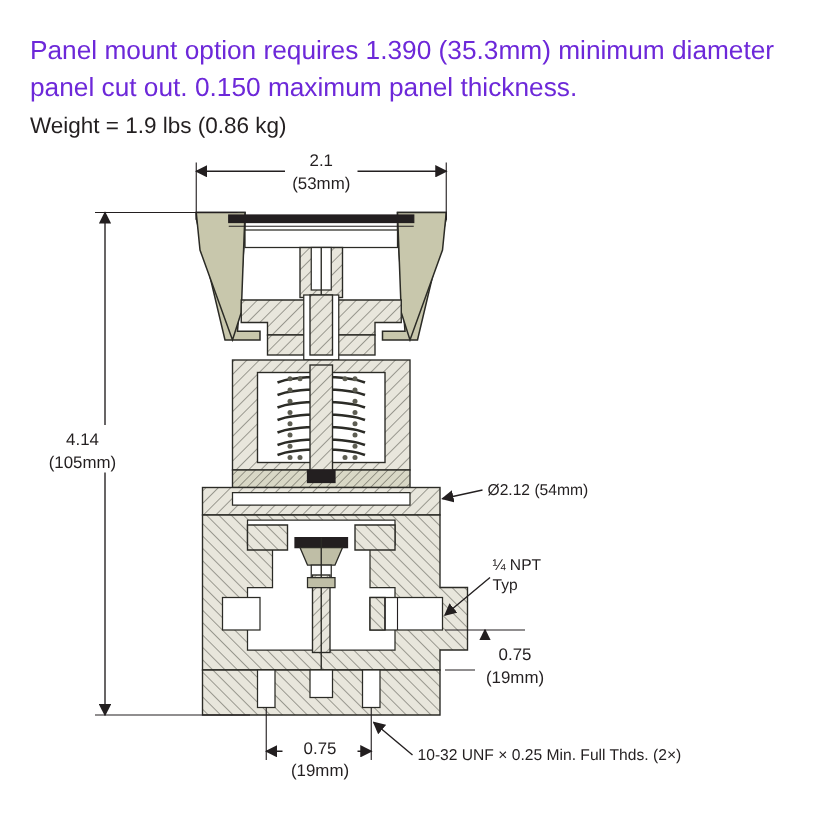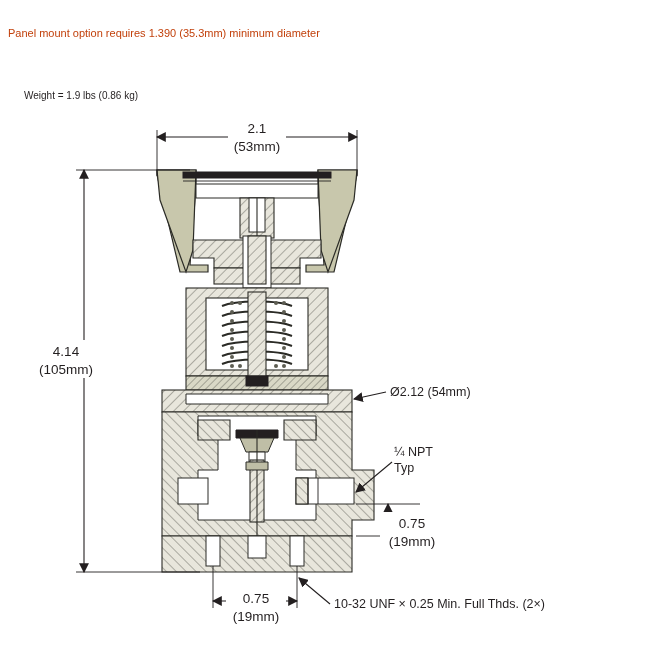--- a/index.html
+++ b/index.html
@@ -15,33 +15,33 @@
     overflow: hidden;
     position: relative;
   }
   #page {
     position: relative;
     width: 650px;
     height: 650px;
   }
   .note {
     position: absolute;
-    left: 8px;
+    left: 24px;
     top: 26px;
     width: 600px;
-    font-size: 11px;
+    font-size: 21px;
     line-height: 1.45;
-    color: #c2410c;
+    color: #6d28d9;
   }
   .note-line { display: block; white-space: pre; }
   .weight {
     position: absolute;
     left: 24px;
     top: 90px;
-    font-size: 10px;
+    font-size: 18px;
     color: #231f20;
   }
   .svg-wrap {
     position: absolute;
     left: 0;
     top: 0;
     width: 650px;
     height: 598px;
   }
   .dim-text {
@@ -77,20 +77,21 @@
   .whitefill { fill: #ffffff; stroke: #2b2b26; stroke-width: 1; }
   .graydot { fill: #5d5d52; }
 </style>
 </head>
 <body>
 
 <div id="page">
 
   <div class="note">
     <span class="note-line">Panel mount option requires 1.390 (35.3mm) minimum diameter</span>
+    <span class="note-line">panel cut out. 0.150 maximum panel thickness.</span>
   </div>
 
   <div class="weight">Weight = 1.9 lbs (0.86 kg)</div>
 
   <div class="svg-wrap">
     <svg width="650" height="650" viewBox="0 0 650 650" xmlns="http://www.w3.org/2000/svg">
       <defs>
         <pattern id="hatch45" width="7" height="7" patternTransform="rotate(45)" patternUnits="userSpaceOnUse">
           <rect width="7" height="7" fill="#e8e6dc"></rect>
           <line x1="0" y1="0" x2="0" y2="7" stroke="#4a4a42" stroke-width="0.8"></line>

